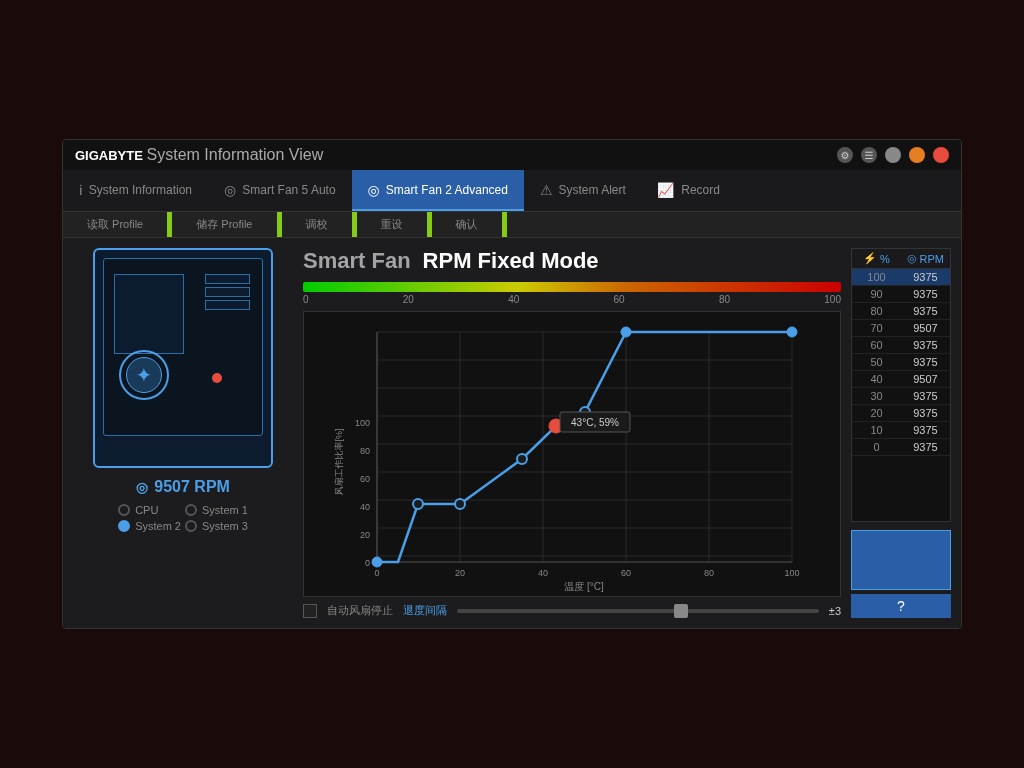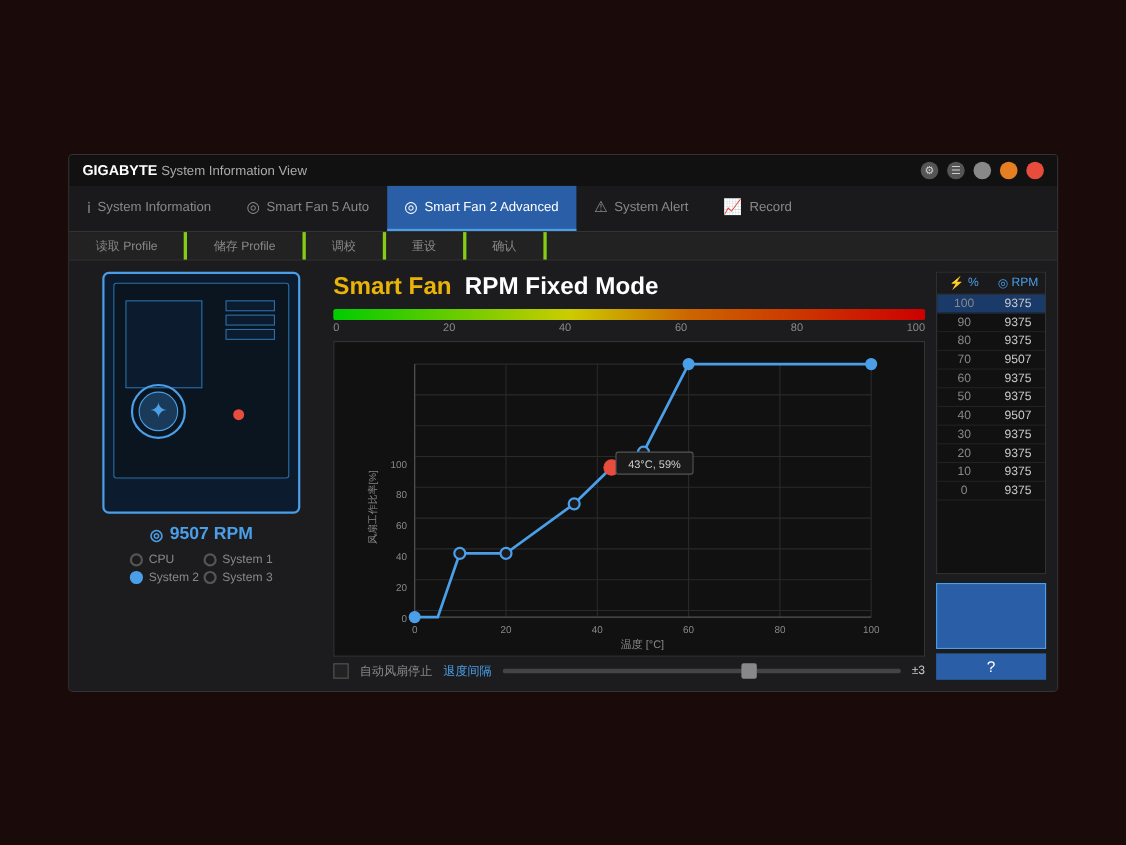--- a/index.html
+++ b/index.html
@@ -34,21 +34,21 @@
       gap: 8px;
     }
     .title-brand {
       color: white;
       font-size: 13px;
       font-weight: bold;
     }
     .title-brand span {
       color: #aaa;
       font-weight: normal;
-      font-size: 12px;
+      font-size: 16px;
     }
     .title-bar-controls {
       display: flex;
       gap: 8px;
       align-items: center;
     }
     .title-btn {
       width: 16px;
       height: 16px;
       border-radius: 50%;
@@ -89,21 +89,21 @@
     .sub-toolbar {
       background: #222;
       display: flex;
       border-bottom: 1px solid #333;
     }
     .sub-btn {
       padding: 5px 24px;
       color: #888;
       font-size: 11px;
       cursor: pointer;
-      border-right: 3px solid #84cc16;
+      border-right: 5px solid #84cc16;
     }
 
     
     .main-content {
       display: flex;
       background: #1c1c1e;
       padding: 10px;
       gap: 10px;
     }
 
@@ -221,21 +221,21 @@
       flex-direction: column;
     }
 
     .chart-header {
       display: flex;
       align-items: baseline;
       gap: 12px;
       margin-bottom: 8px;
     }
     .chart-title-smart {
-      color: #eab308;
+      color: #a3a3a3;
       font-size: 22px;
       font-weight: bold;
     }
     .chart-title-mode {
       color: white;
       font-size: 22px;
       font-weight: bold;
     }
 
     

